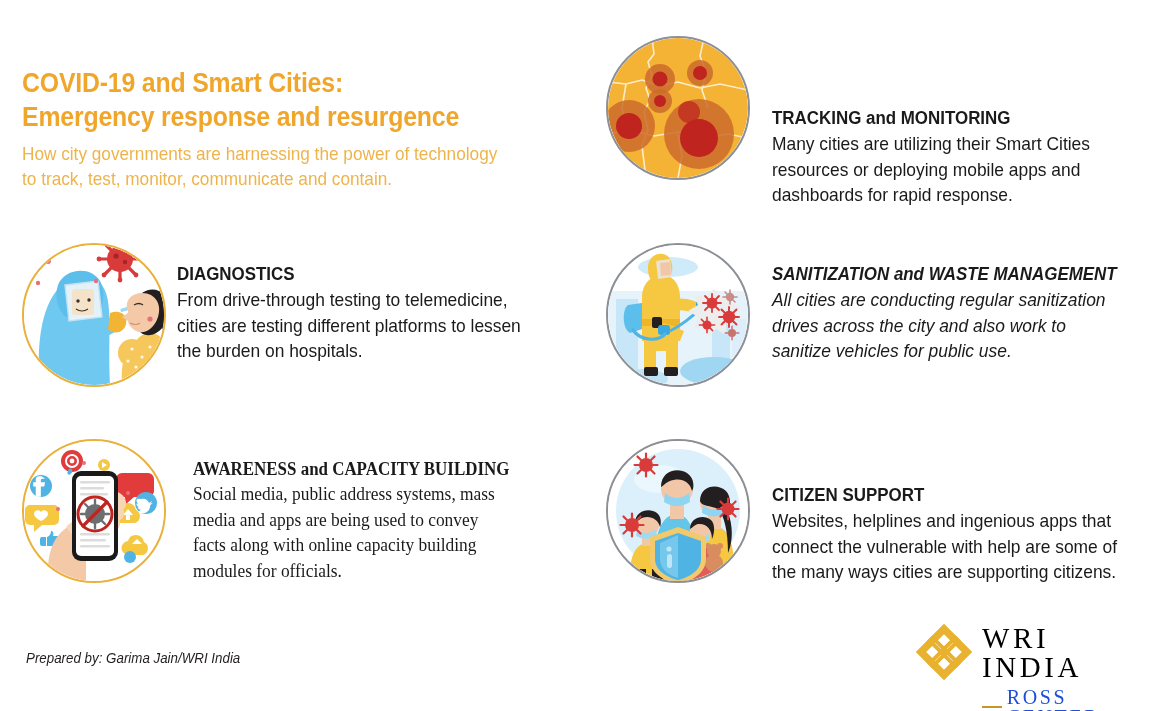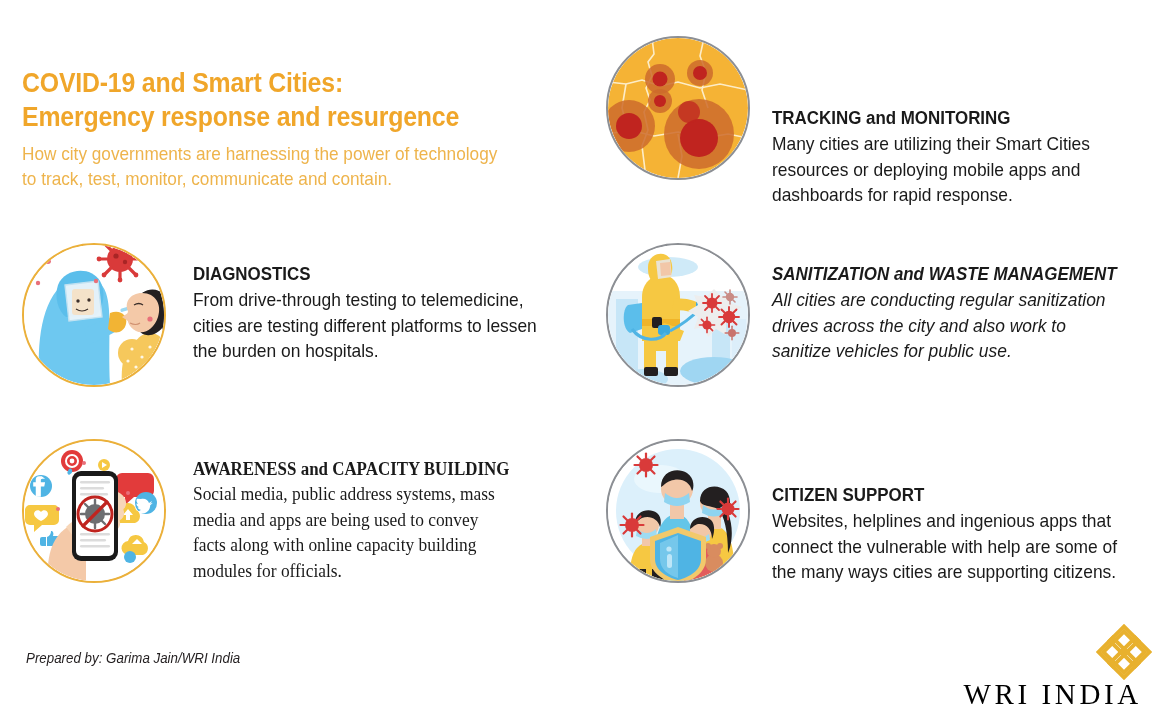--- a/index.html
+++ b/index.html
@@ -98,22 +98,21 @@
     transform-origin: left top;
     white-space: nowrap;
   }
   .logo {
     position: absolute;
     left: 916px;
     top: 624px;
     width: 236px;
     height: 62px;
     display: flex;
-    align-items: flex-end;
-    flex-direction: column;
+    align-items: flex-start;
   }
   .logo-mark { width: 56px; height: 56px; flex: 0 0 56px; }
   .logo-text { margin-left: 10px; }
   .logo-main {
     font-family: "Liberation Serif", serif;
     font-size: 29px;
     letter-spacing: 3.6px;
     color: #000000;
     line-height: 1;
   }
@@ -264,21 +263,21 @@
         </g>
         <g fill="#E8707A">
           <circle cx="24" cy="16" r="3"></circle>
             <circle cx="14" cy="38" r="2.2"></circle>
           <circle cx="72" cy="36" r="2.2"></circle>
             <circle cx="126" cy="74" r="2.6"></circle>
         </g>
       </g>
     </svg>
   </div>
-  <div class="item" style="left:193px; top:264px; width:390px;">
+  <div class="item" style="left:177px; top:264px; width:390px;">
     <div class="heading">DIAGNOSTICS</div>
     <div class="body">
       <span class="ln">From drive-through testing to telemedicine,</span>
       <span class="ln">cities are testing different platforms to lessen</span>
       <span class="ln">the burden on hospitals.</span>
     </div>
   </div>
 
   <div class="circle plain" style="left:606px; top:243px;">
     <svg viewBox="0 0 140 140" xmlns="http://www.w3.org/2000/svg">

